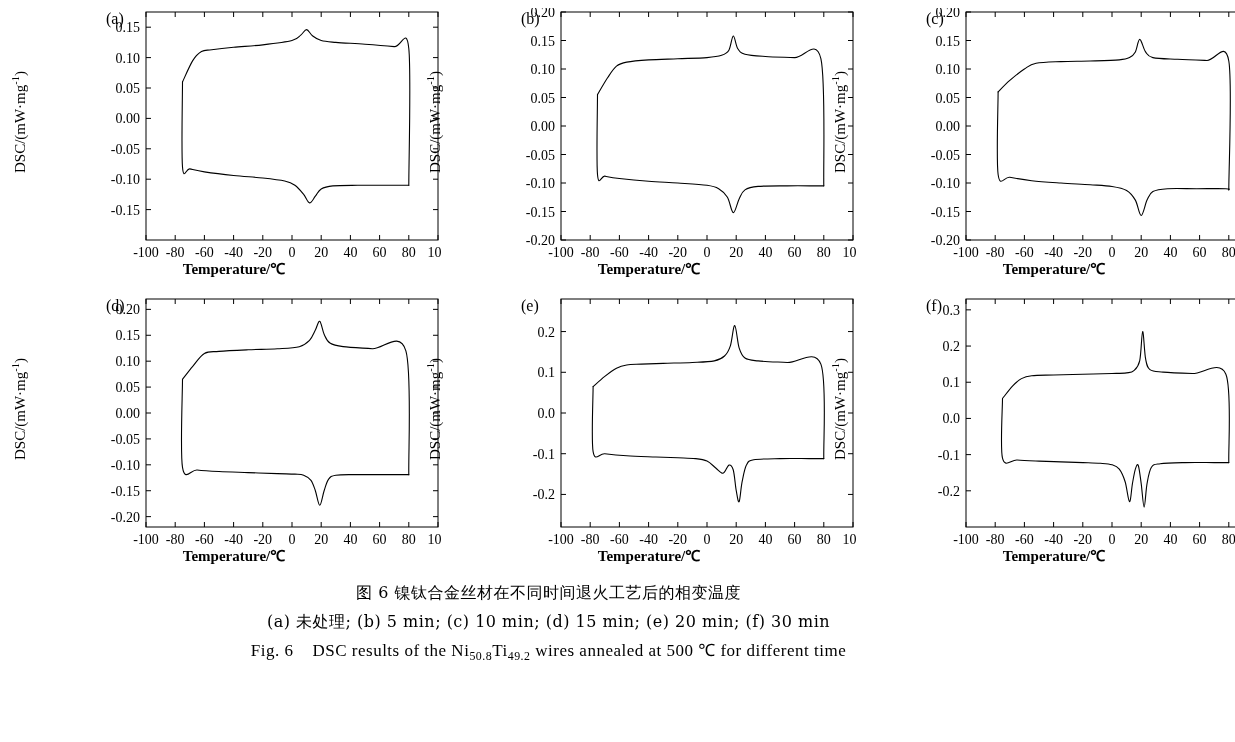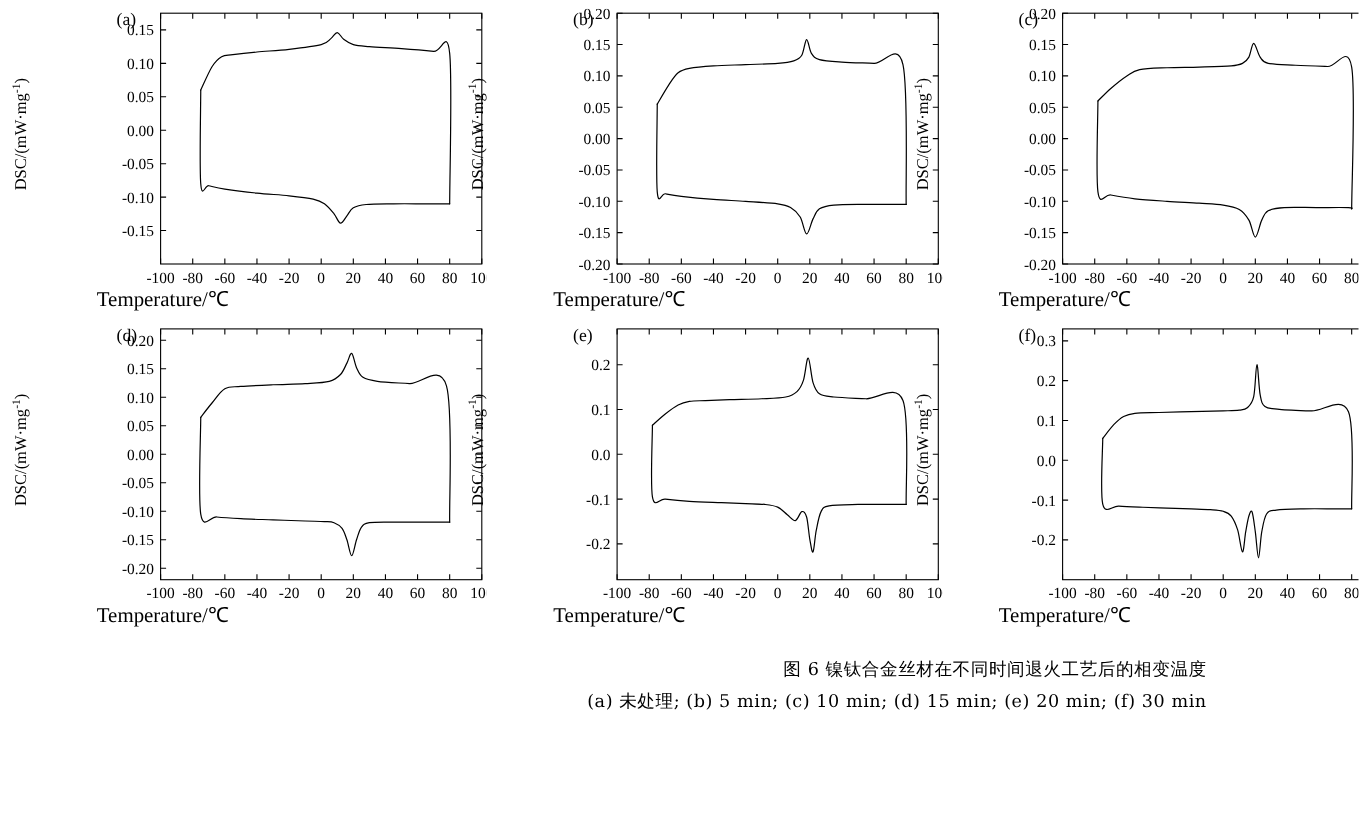--- a/index.html
+++ b/index.html
@@ -55,41 +55,41 @@
   }
   .ylabel-inner {
     display: block;
     transform: translate(-228px, 0px);
   }
   .xlabel {
     position: absolute;
     left: 78px;
     top: 258px;
     width: 292px;
-    text-align: left;
-    font-size: 19px;
+    text-align: center;
+    font-size: 15px;
+    font-weight: bold;
   }
   .panel-tag {
     position: absolute;
     font-size: 16px;
   }
   .tick-label {
     font-size: 14px;
     font-family: "Liberation Serif", serif;
   }
   sup, sub {
     font-size: 70%;
   }
   .caption {
     position: absolute;
     left: 0;
     top: 578px;
     width: 1097px;
-    text-align: right;
-    margin-top: 16px;
+    text-align: center;
   }
   .caption-line {
     font-size: 17px;
     line-height: 29px;
     letter-spacing: 0.5px;
     white-space: nowrap;
   }
   .caption-line.cn {
     font-family: "DejaVu Serif", serif;
     font-size: 16px;
@@ -519,14 +519,17 @@
           </svg>
         </div>
         <div class="panel-tag" style="left: 96px; top: 10px;">(f)</div>
         <div class="xlabel">Temperature/℃</div>
       </div>
     </div>
 
   <div class="caption">
     <div class="caption-line cn">图 6   镍钛合金丝材在不同时间退火工艺后的相变温度</div>
     <div class="caption-line cn">(a) 未处理; (b)  5 min; (c)  10 min; (d)  15 min; (e)  20 min; (f) 30 min</div>
+    <div class="caption-line en">
+      <span>Fig. 6&nbsp;&nbsp;&nbsp;&nbsp;DSC results of the Ni</span><sub>50.8</sub><span>Ti</span><sub>49.2</sub><span> wires annealed at 500 ℃ for different time</span>
+    </div>
   </div>
 </div>
 
 </body></html>

